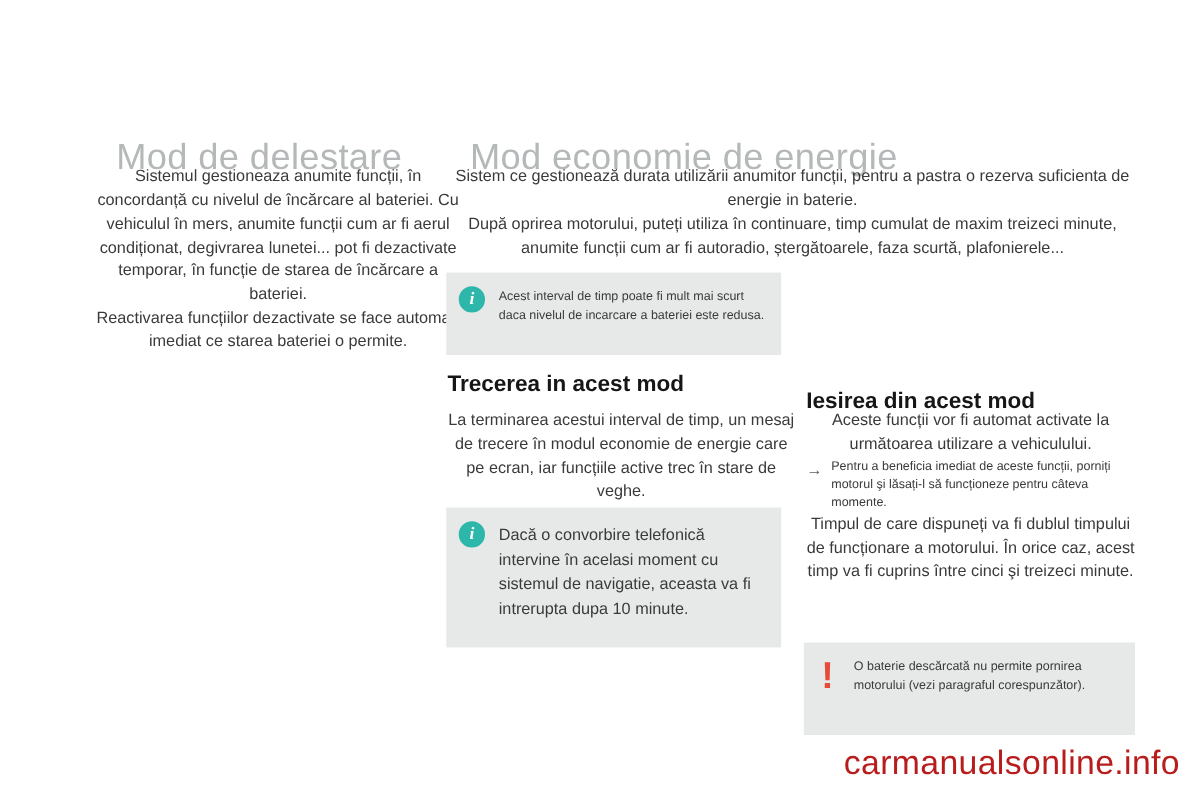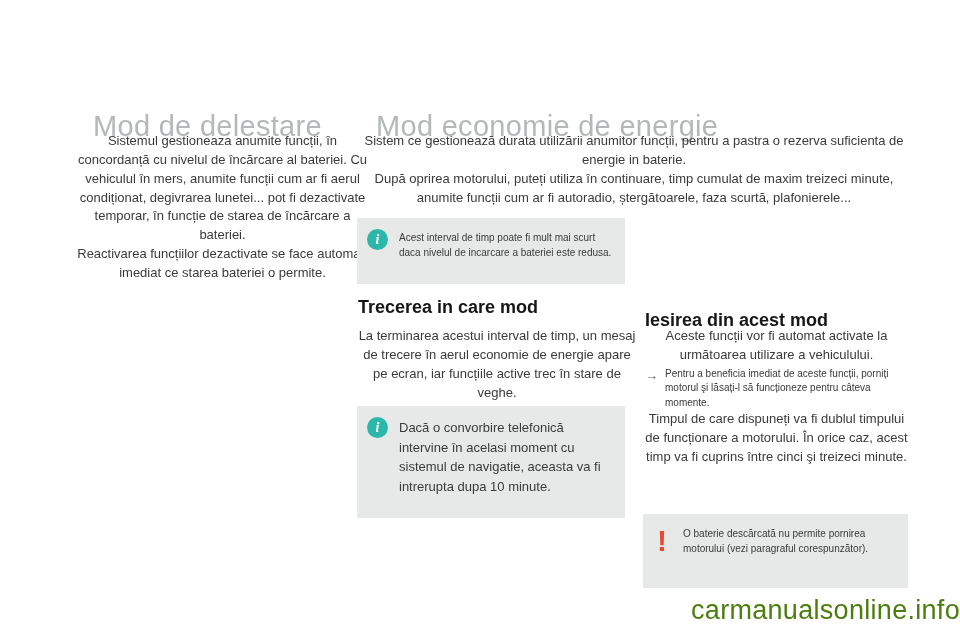--- a/index.html
+++ b/index.html
@@ -79,24 +79,24 @@
     font-size: 13px;
     line-height: 1.45;
   }
   .bullet-text {
     flex: 1;
     font-size: 10px;
     line-height: 1.45;
   }
   .watermark {
     position: absolute;
-    right: 0;
+    right: 16px;
     bottom: 14px;
     font-size: 27px;
-    color: #4d7c0f;
+    color: #b91c1c;
     letter-spacing: 0.3px;
     white-space: nowrap;
   }
 </style>
 </head>
 <body>
 
 <h1 class="main-title abs" style="left:75px; top:92px;">Mod de delestare</h1>
 
 <div class="body-text abs" style="left:75px; top:132px; width:295px;">
@@ -109,24 +109,24 @@
 <div class="body-text abs" style="left:358px; top:132px; width:552px;">
   <p>Sistem ce gestionează durata utilizării anumitor funcții, pentru a pastra o rezerva suficienta de energie in baterie.</p>
   <p>După oprirea motorului, puteți utiliza în continuare, timp cumulat de maxim treizeci minute, anumite funcții cum ar fi autoradio, ștergătoarele, faza scurtă, plafonierele...</p>
 </div>
 
 <div class="infobox" style="left:357px; top:218px; width:268px; min-height:66px;">
   <span class="info-icon">i</span>
   <div class="box-text">Acest interval de timp poate fi mult mai scurt daca nivelul de incarcare a bateriei este redusa.</div>
 </div>
 
-<h2 class="sub-title abs" style="left:358px; top:297px;">Trecerea in care mod</h2>
+<h2 class="sub-title abs" style="left:358px; top:297px;">Trecerea in acest mod</h2>
 
 <div class="body-text abs" style="left:358px; top:327px; width:278px;">
-  <p>La terminarea acestui interval de timp, un mesaj de trecere în aerul economie de energie apare pe ecran, iar funcțiile active trec în stare de veghe.</p>
+  <p>La terminarea acestui interval de timp, un mesaj de trecere în modul economie de energie care pe ecran, iar funcțiile active trec în stare de veghe.</p>
 </div>
 
 <div class="infobox" style="left:357px; top:406px; width:268px; min-height:112px;">
   <span class="info-icon">i</span>
   <div class="box-text" style="font-size:13px;">Dacă o convorbire telefonică intervine în acelasi moment cu sistemul de navigatie, aceasta va fi intrerupta dupa 10 minute.</div>
 </div>
 
 <h2 class="sub-title abs" style="left:645px; top:310px;">Iesirea din acest mod</h2>
 
 <div class="body-text abs" style="left:645px; top:327px; width:263px;">

